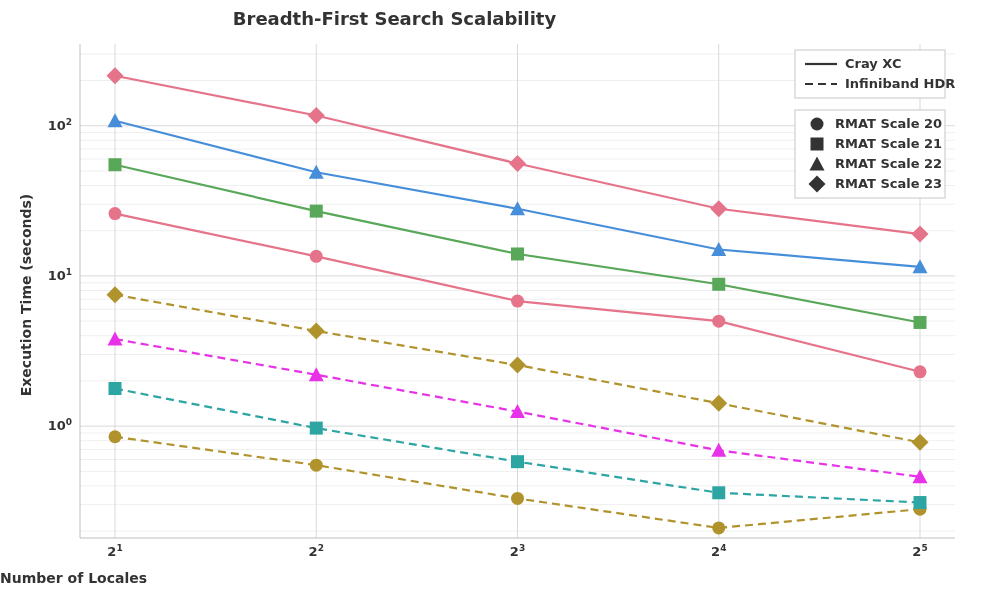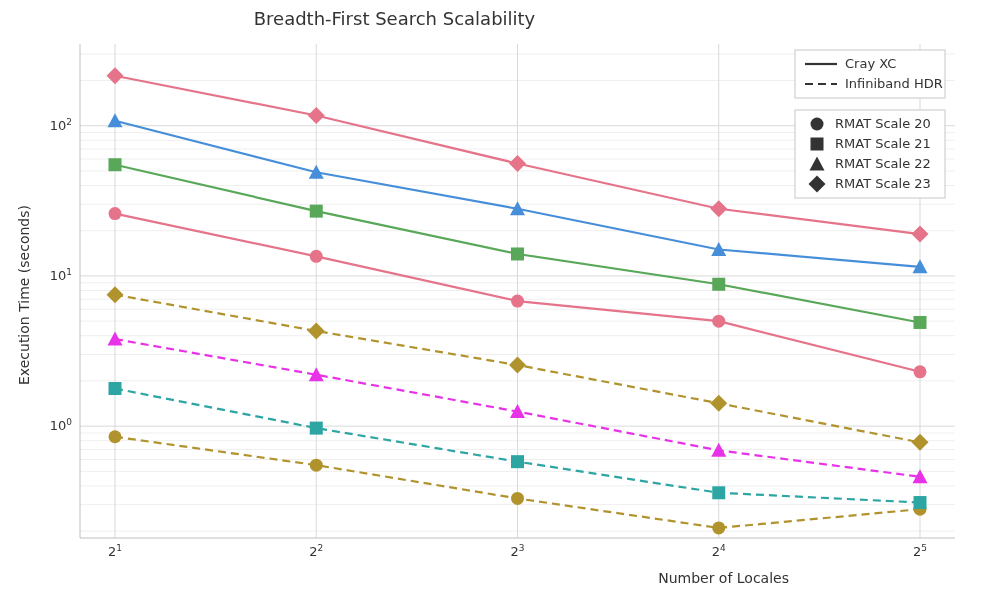--- a/index.html
+++ b/index.html
@@ -6,20 +6,21 @@
     margin: 0;
     padding: 0;
     background: #ffffff;
     font-family: "DejaVu Sans", "Helvetica Neue", Arial, sans-serif;
     color: #333333;
   }
   .chart-wrap {
     position: relative;
     width: 789px;
     height: 590px;
+    font-weight: bold;
   }
   .title {
     position: absolute;
     top: 8px;
     left: 0; right: 0;
     text-align: center;
     font-size: 18px;
     color: #333333;
   }
   .ylabel {
@@ -29,21 +30,21 @@
     transform: translate(-40%, -50%) rotate(-90deg);
     transform-origin: center;
     font-size: 14px;
     color: #333333;
     white-space: nowrap;
   }
   .xlabel {
     position: absolute;
     left: 0; right: 0;
     bottom: 4px;
-    text-align: right;
+    text-align: left;
     font-size: 14px;
     color: #333333;
   }
   svg { display: block; }
   .tick-label { font-size: 13px; fill: #333333; }
   .legend-box {
     fill: #ffffff;
     stroke: #c7c7c7;
     stroke-width: 1;
   }

